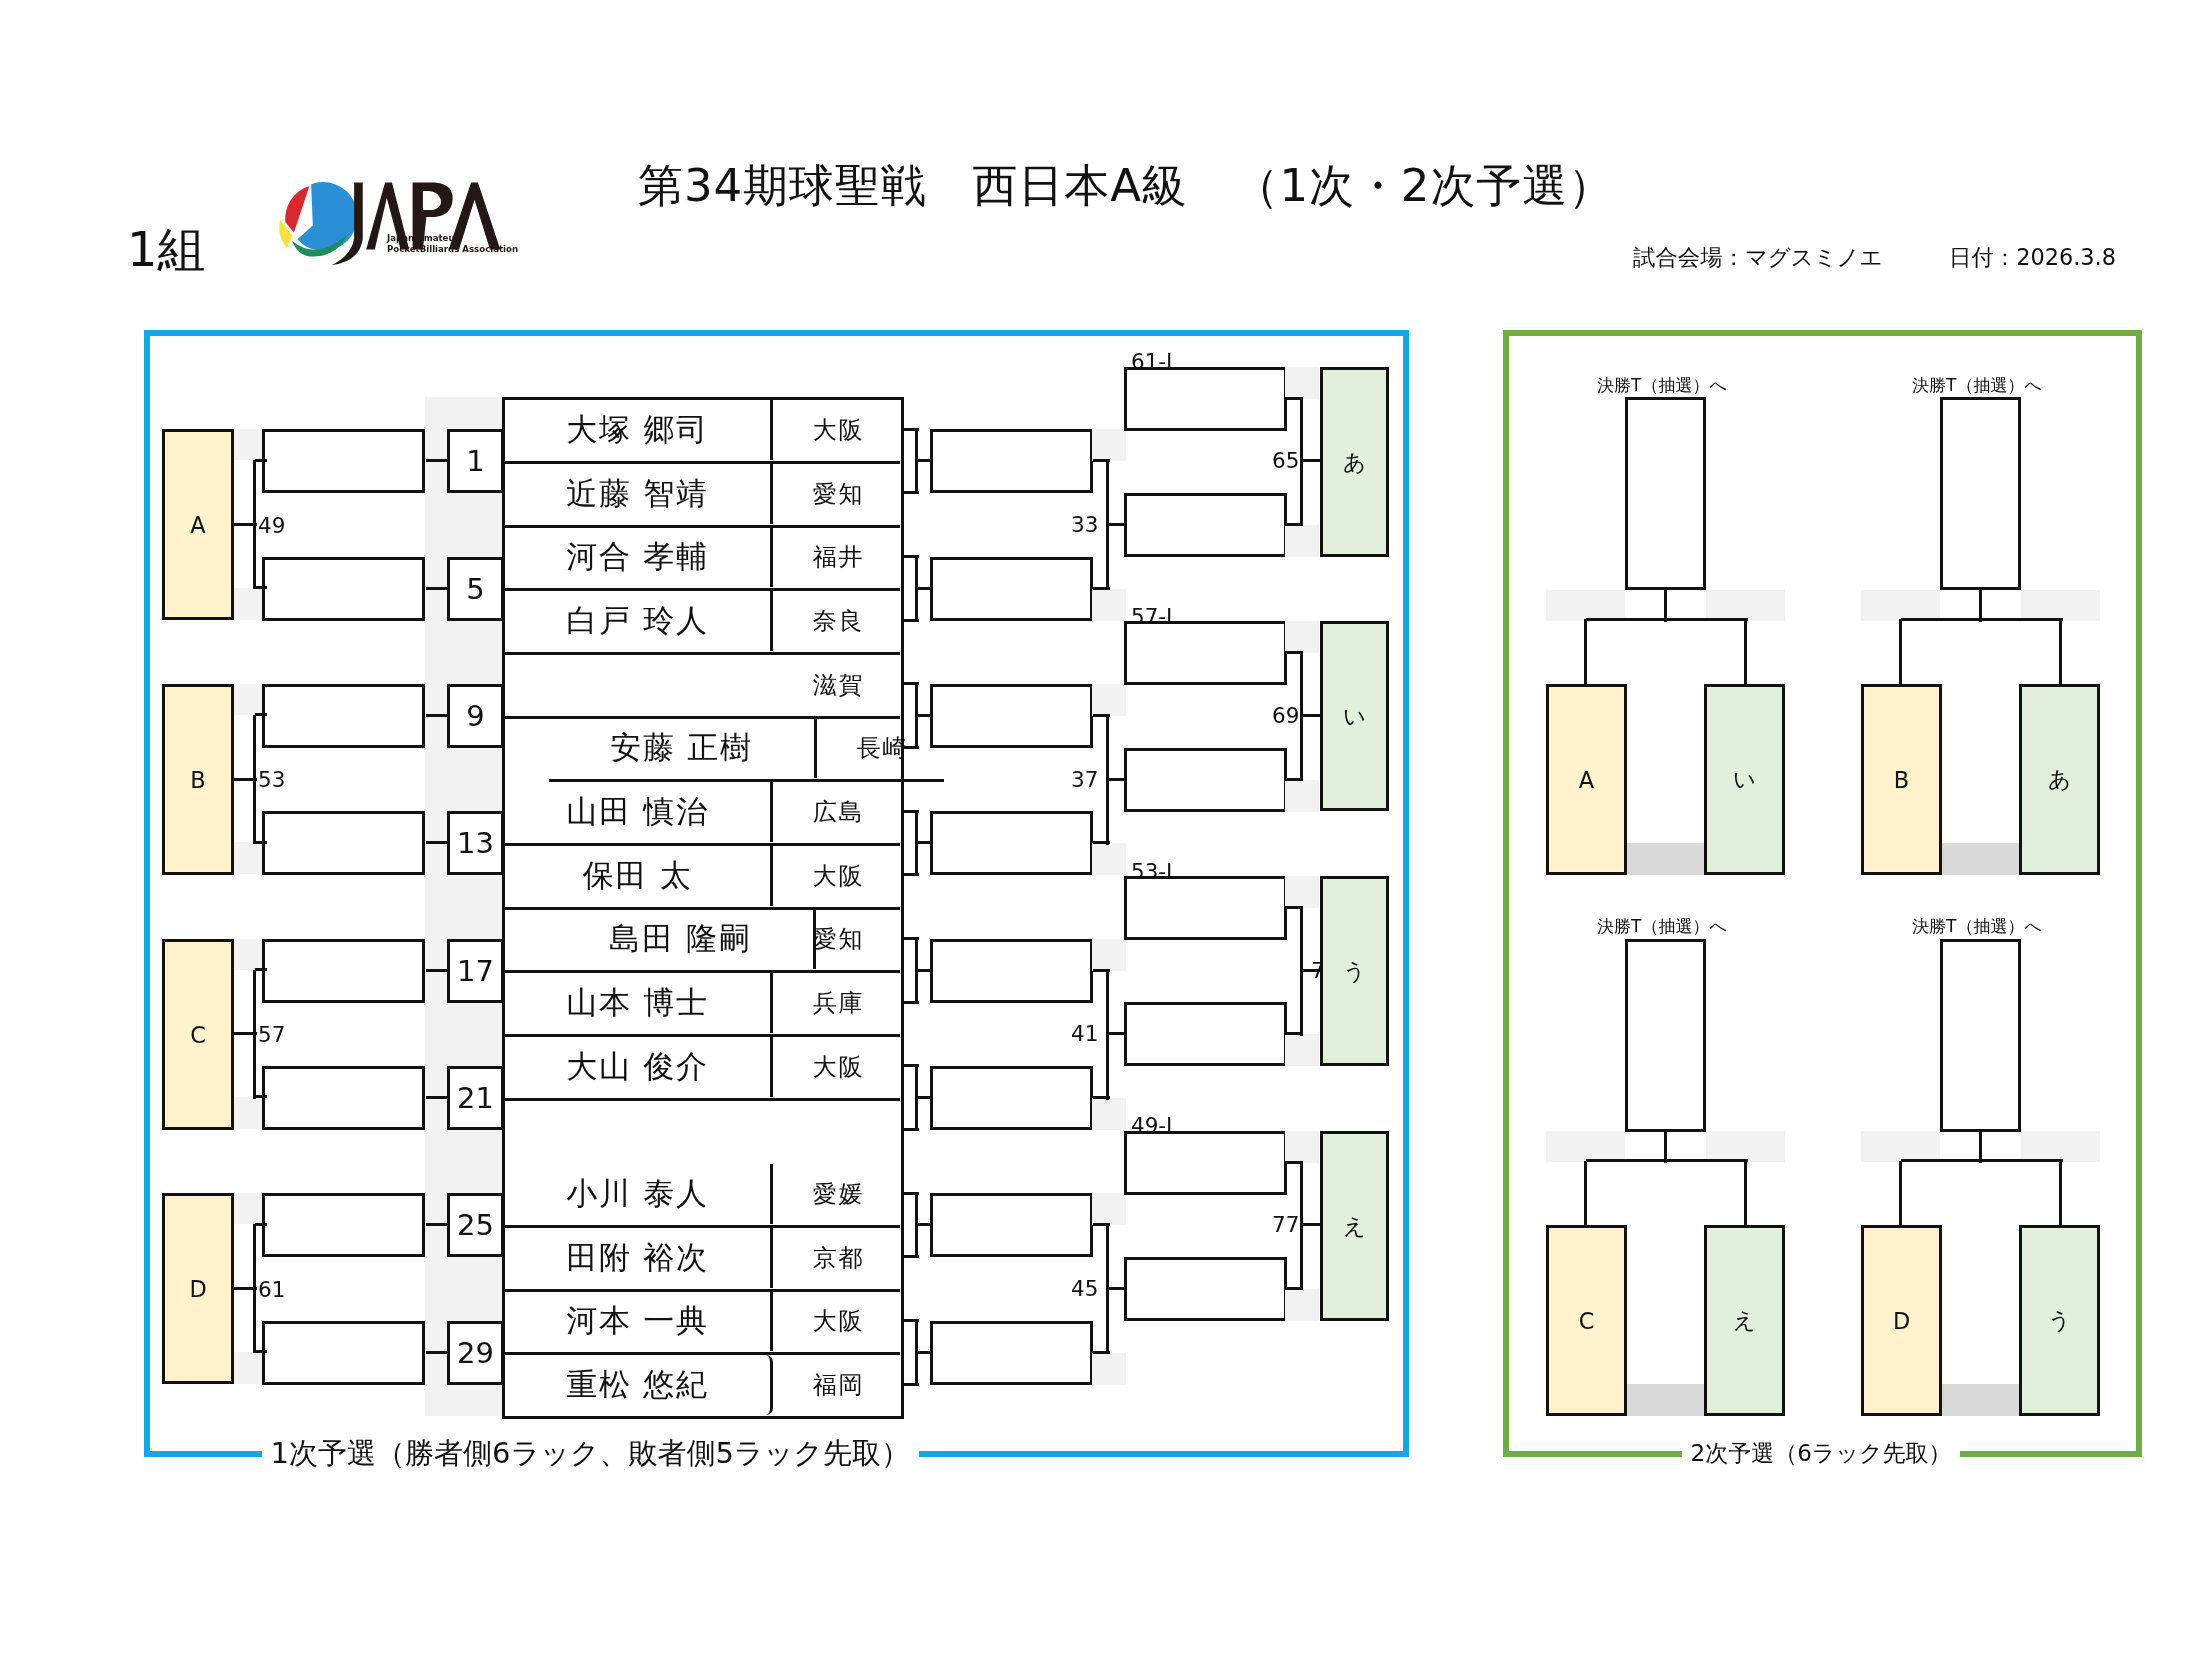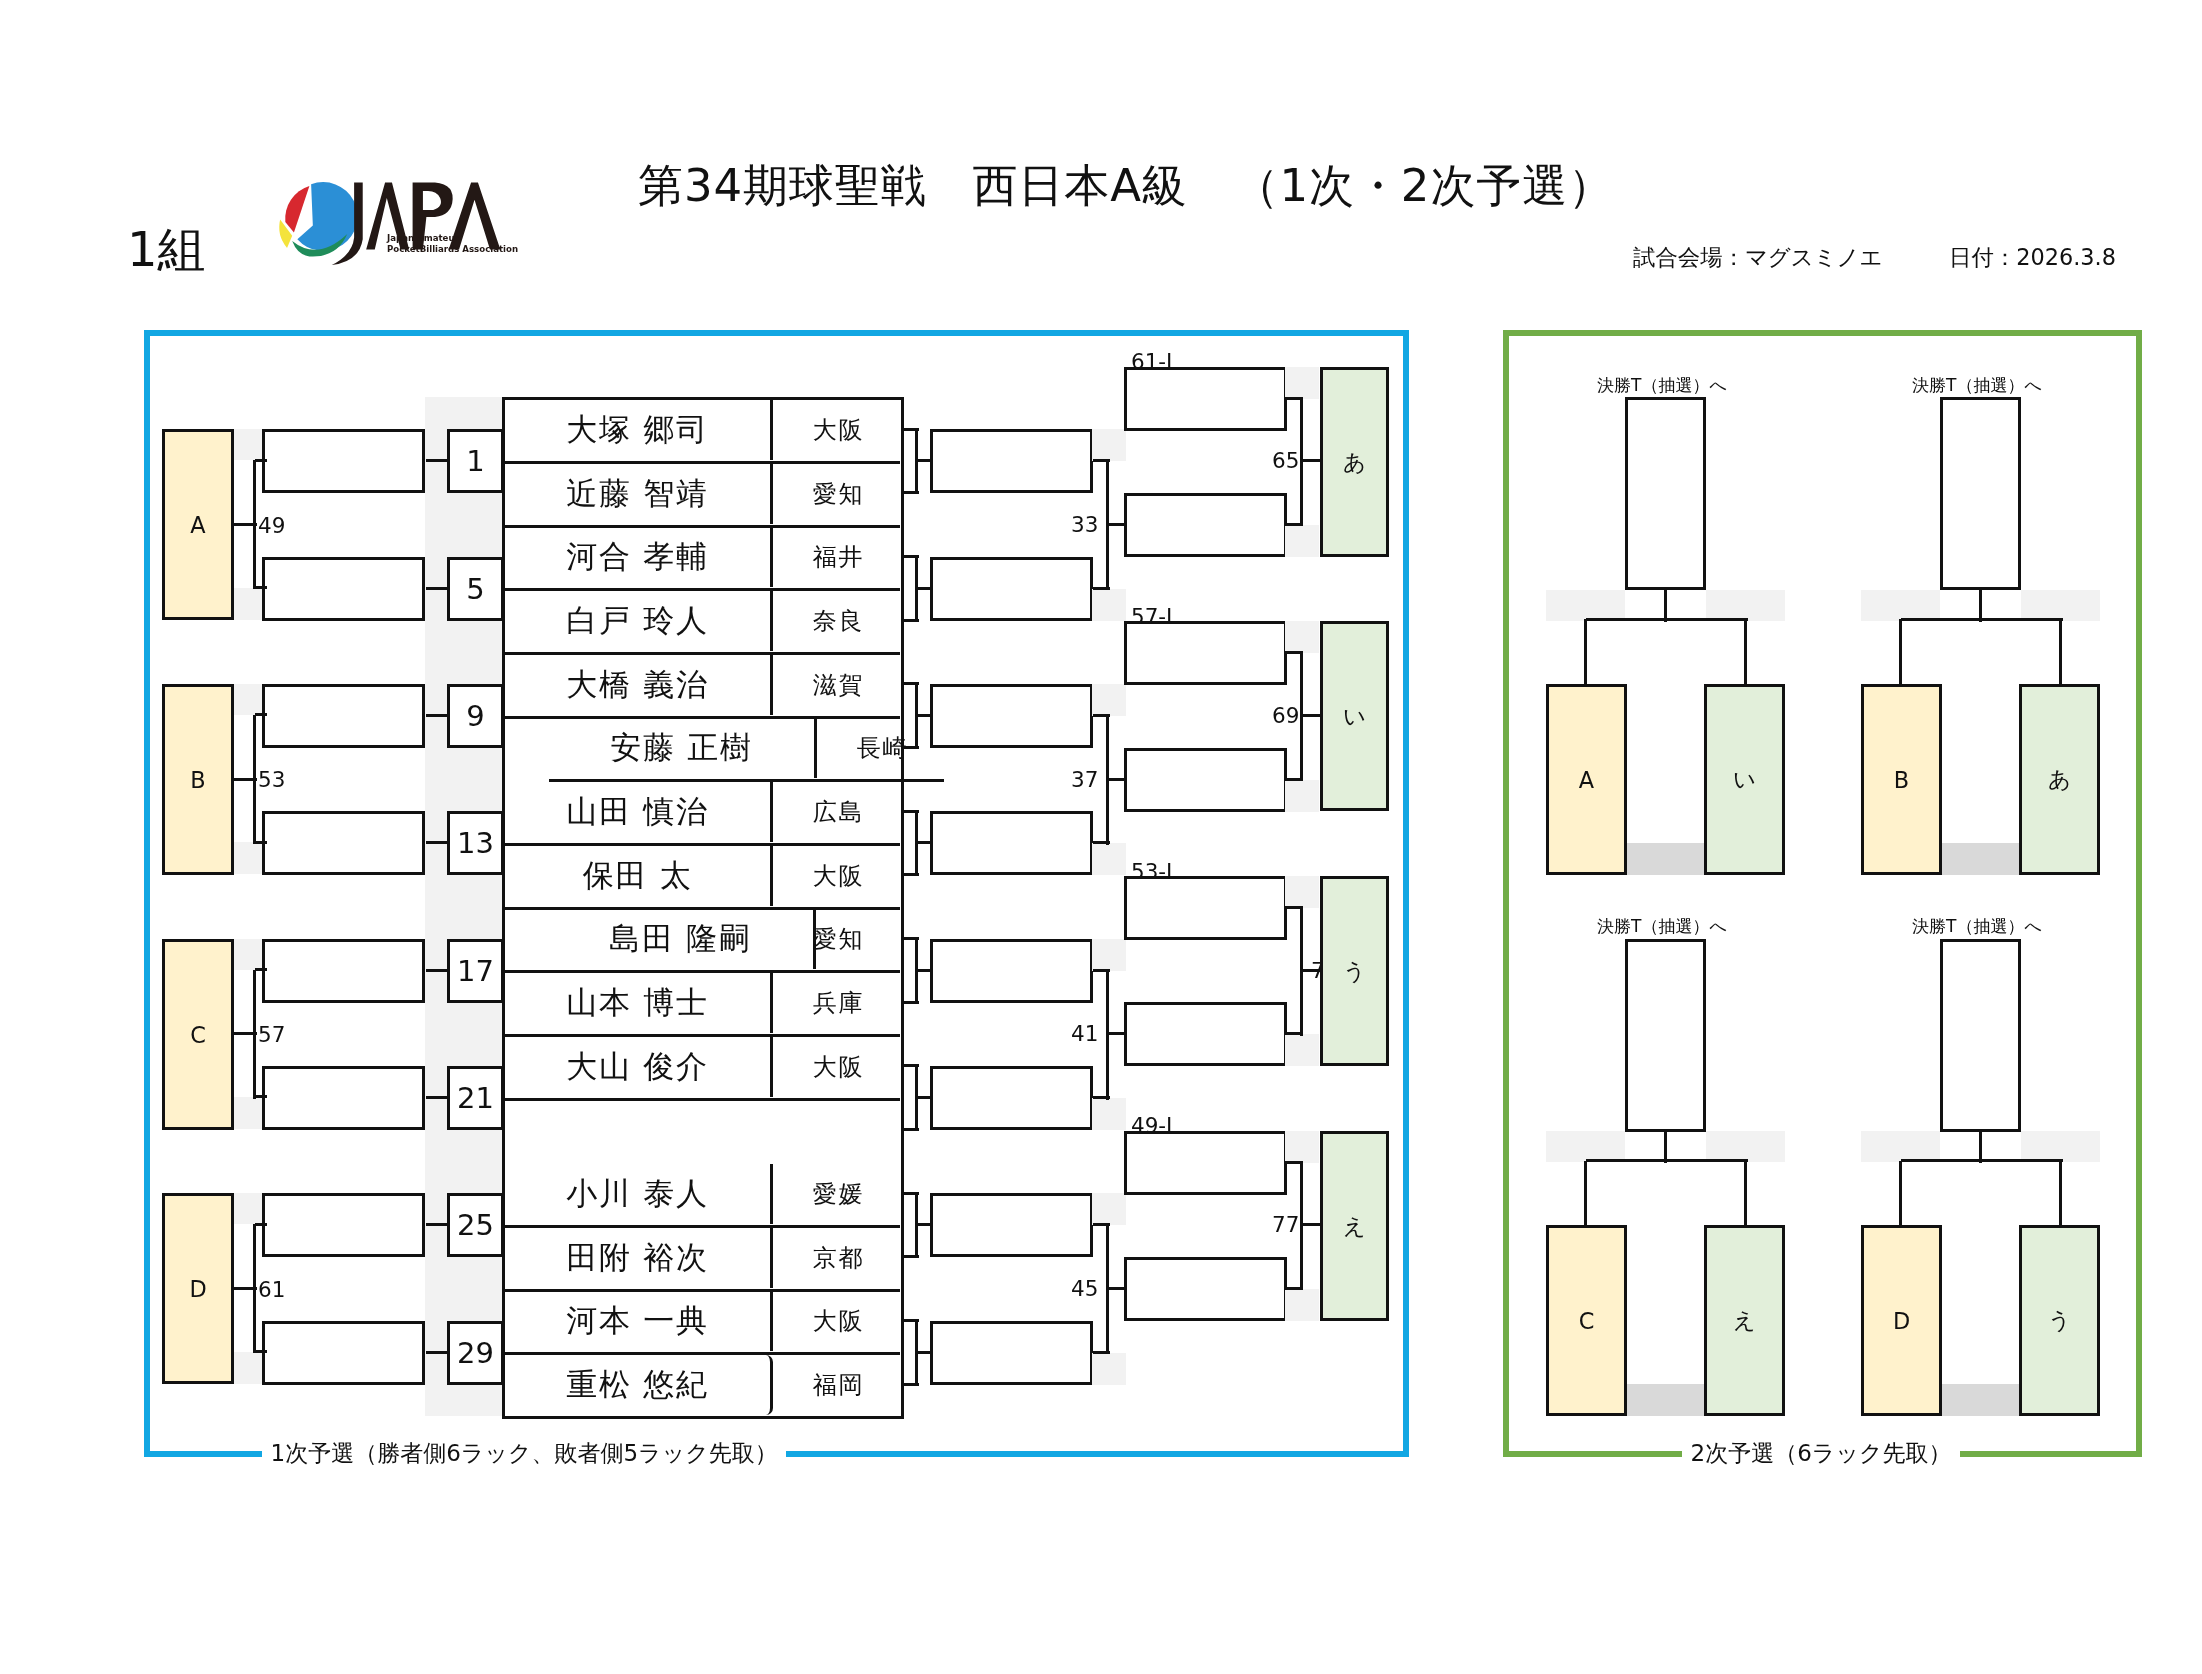--- a/index.html
+++ b/index.html
@@ -4,21 +4,21 @@
 <style>
   html,body{margin:0;padding:0;background:#fff;}
   body{width:2203px;height:1674px;position:relative;overflow:hidden;font-family:"DejaVu Sans","Liberation Sans",sans-serif;color:#111;}
   .abs{position:absolute;box-sizing:border-box;}
   .group-label{font-size:48px;left:127px;top:219px;line-height:60px;}
   .title{left:638px;top:157px;font-size:45px;line-height:57px;white-space:pre;letter-spacing:0.9px;}
   .venue{left:1633px;top:243px;font-size:22.4px;line-height:29px;white-space:pre;}
   .date{left:1949px;top:243px;font-size:22.4px;line-height:29px;white-space:pre;}
   .frame-blue{left:144px;top:330px;width:1265px;height:1127px;border:6px solid #12a7e3;}
   .frame-green{left:1503px;top:330px;width:639px;height:1127px;border:6px solid #71ad47;}
-  .frame-caption{background:#fff;font-size:23px;line-height:27.5px;padding:0 8.6px;white-space:pre;}
+  .frame-caption{background:#fff;font-size:29px;line-height:27.5px;padding:0 8.6px;white-space:pre;}
   .box{border:3.4px solid #111;background:#fff;}
   .box.yellow{background:#fff2cc;}
   .box.green{background:#e2efda;}
   .shade{background:#f2f2f2;}
   .shade-dark{background:#d9d9d9;}
   .line{background:#111;}
   .letter{display:flex;align-items:center;justify-content:center;font-size:22.4px;}
   .num{display:flex;align-items:center;justify-content:center;font-size:29px;}
   .lbl{font-size:21.5px;line-height:26px;white-space:pre;}
   .name{font-size:31px;letter-spacing:1.7px;white-space:pre;}
@@ -68,21 +68,20 @@
       </div>
       <div class="abs " style="left: 0px; top: 127px; width: 395px; height: 64px; border-bottom: 3.4px solid rgb(17, 17, 17);">
         <div class="abs name" style="left: 0px; top: 0px; width: 268px; height: 60px; display: flex; align-items: center; justify-content: center; border-right: 3.4px solid rgb(17, 17, 17);">河合 孝輔</div>
         <div class="abs pref" style="left: 272px; top: 0px; width: 123px; height: 60px; display: flex; align-items: center; justify-content: center;">福井</div>
       </div>
       <div class="abs " style="left: 0px; top: 191px; width: 395px; height: 64px; border-bottom: 3.4px solid rgb(17, 17, 17);">
         <div class="abs name" style="left: 0px; top: 0px; width: 268px; height: 60px; display: flex; align-items: center; justify-content: center; border-right: 3.4px solid rgb(17, 17, 17);">白戸 玲人</div>
         <div class="abs pref" style="left: 272px; top: 0px; width: 123px; height: 60px; display: flex; align-items: center; justify-content: center;">奈良</div>
       </div>
       <div class="abs " style="left: 0px; top: 255px; width: 395px; height: 64px; border-bottom: 3.4px solid rgb(17, 17, 17);">
-        <div class="abs name" style="left: 0px; top: 0px; width: 268px; height: 60px; display: flex; align-items: center; justify-content: center; border-right: 3.4px solid rgb(17, 17, 17);">大橋 義治</div>
         <div class="abs pref" style="left: 272px; top: 0px; width: 123px; height: 60px; display: flex; align-items: center; justify-content: center;">滋賀</div>
       </div>
       <div class="abs " style="left: 0px; top: 318px; width: 395px; height: 64px; border-bottom: 3.4px solid rgb(17, 17, 17); margin-left: 44px;">
         <div class="abs name" style="left: 0px; top: 0px; width: 268px; height: 60px; display: flex; align-items: center; justify-content: center; border-right: 3.4px solid rgb(17, 17, 17);">安藤 正樹</div>
         <div class="abs pref" style="left: 272px; top: 0px; width: 123px; height: 60px; display: flex; align-items: center; justify-content: center;">長崎</div>
       </div>
       <div class="abs " style="left: 0px; top: 382px; width: 395px; height: 64px; border-bottom: 3.4px solid rgb(17, 17, 17); padding-left: 44px;">
         <div class="abs name" style="left: 0px; top: 0px; width: 268px; height: 60px; display: flex; align-items: center; justify-content: center; border-right: 3.4px solid rgb(17, 17, 17);">山田 慎治</div>
         <div class="abs pref" style="left: 272px; top: 0px; width: 123px; height: 60px; display: flex; align-items: center; justify-content: center;">広島</div>
       </div>

